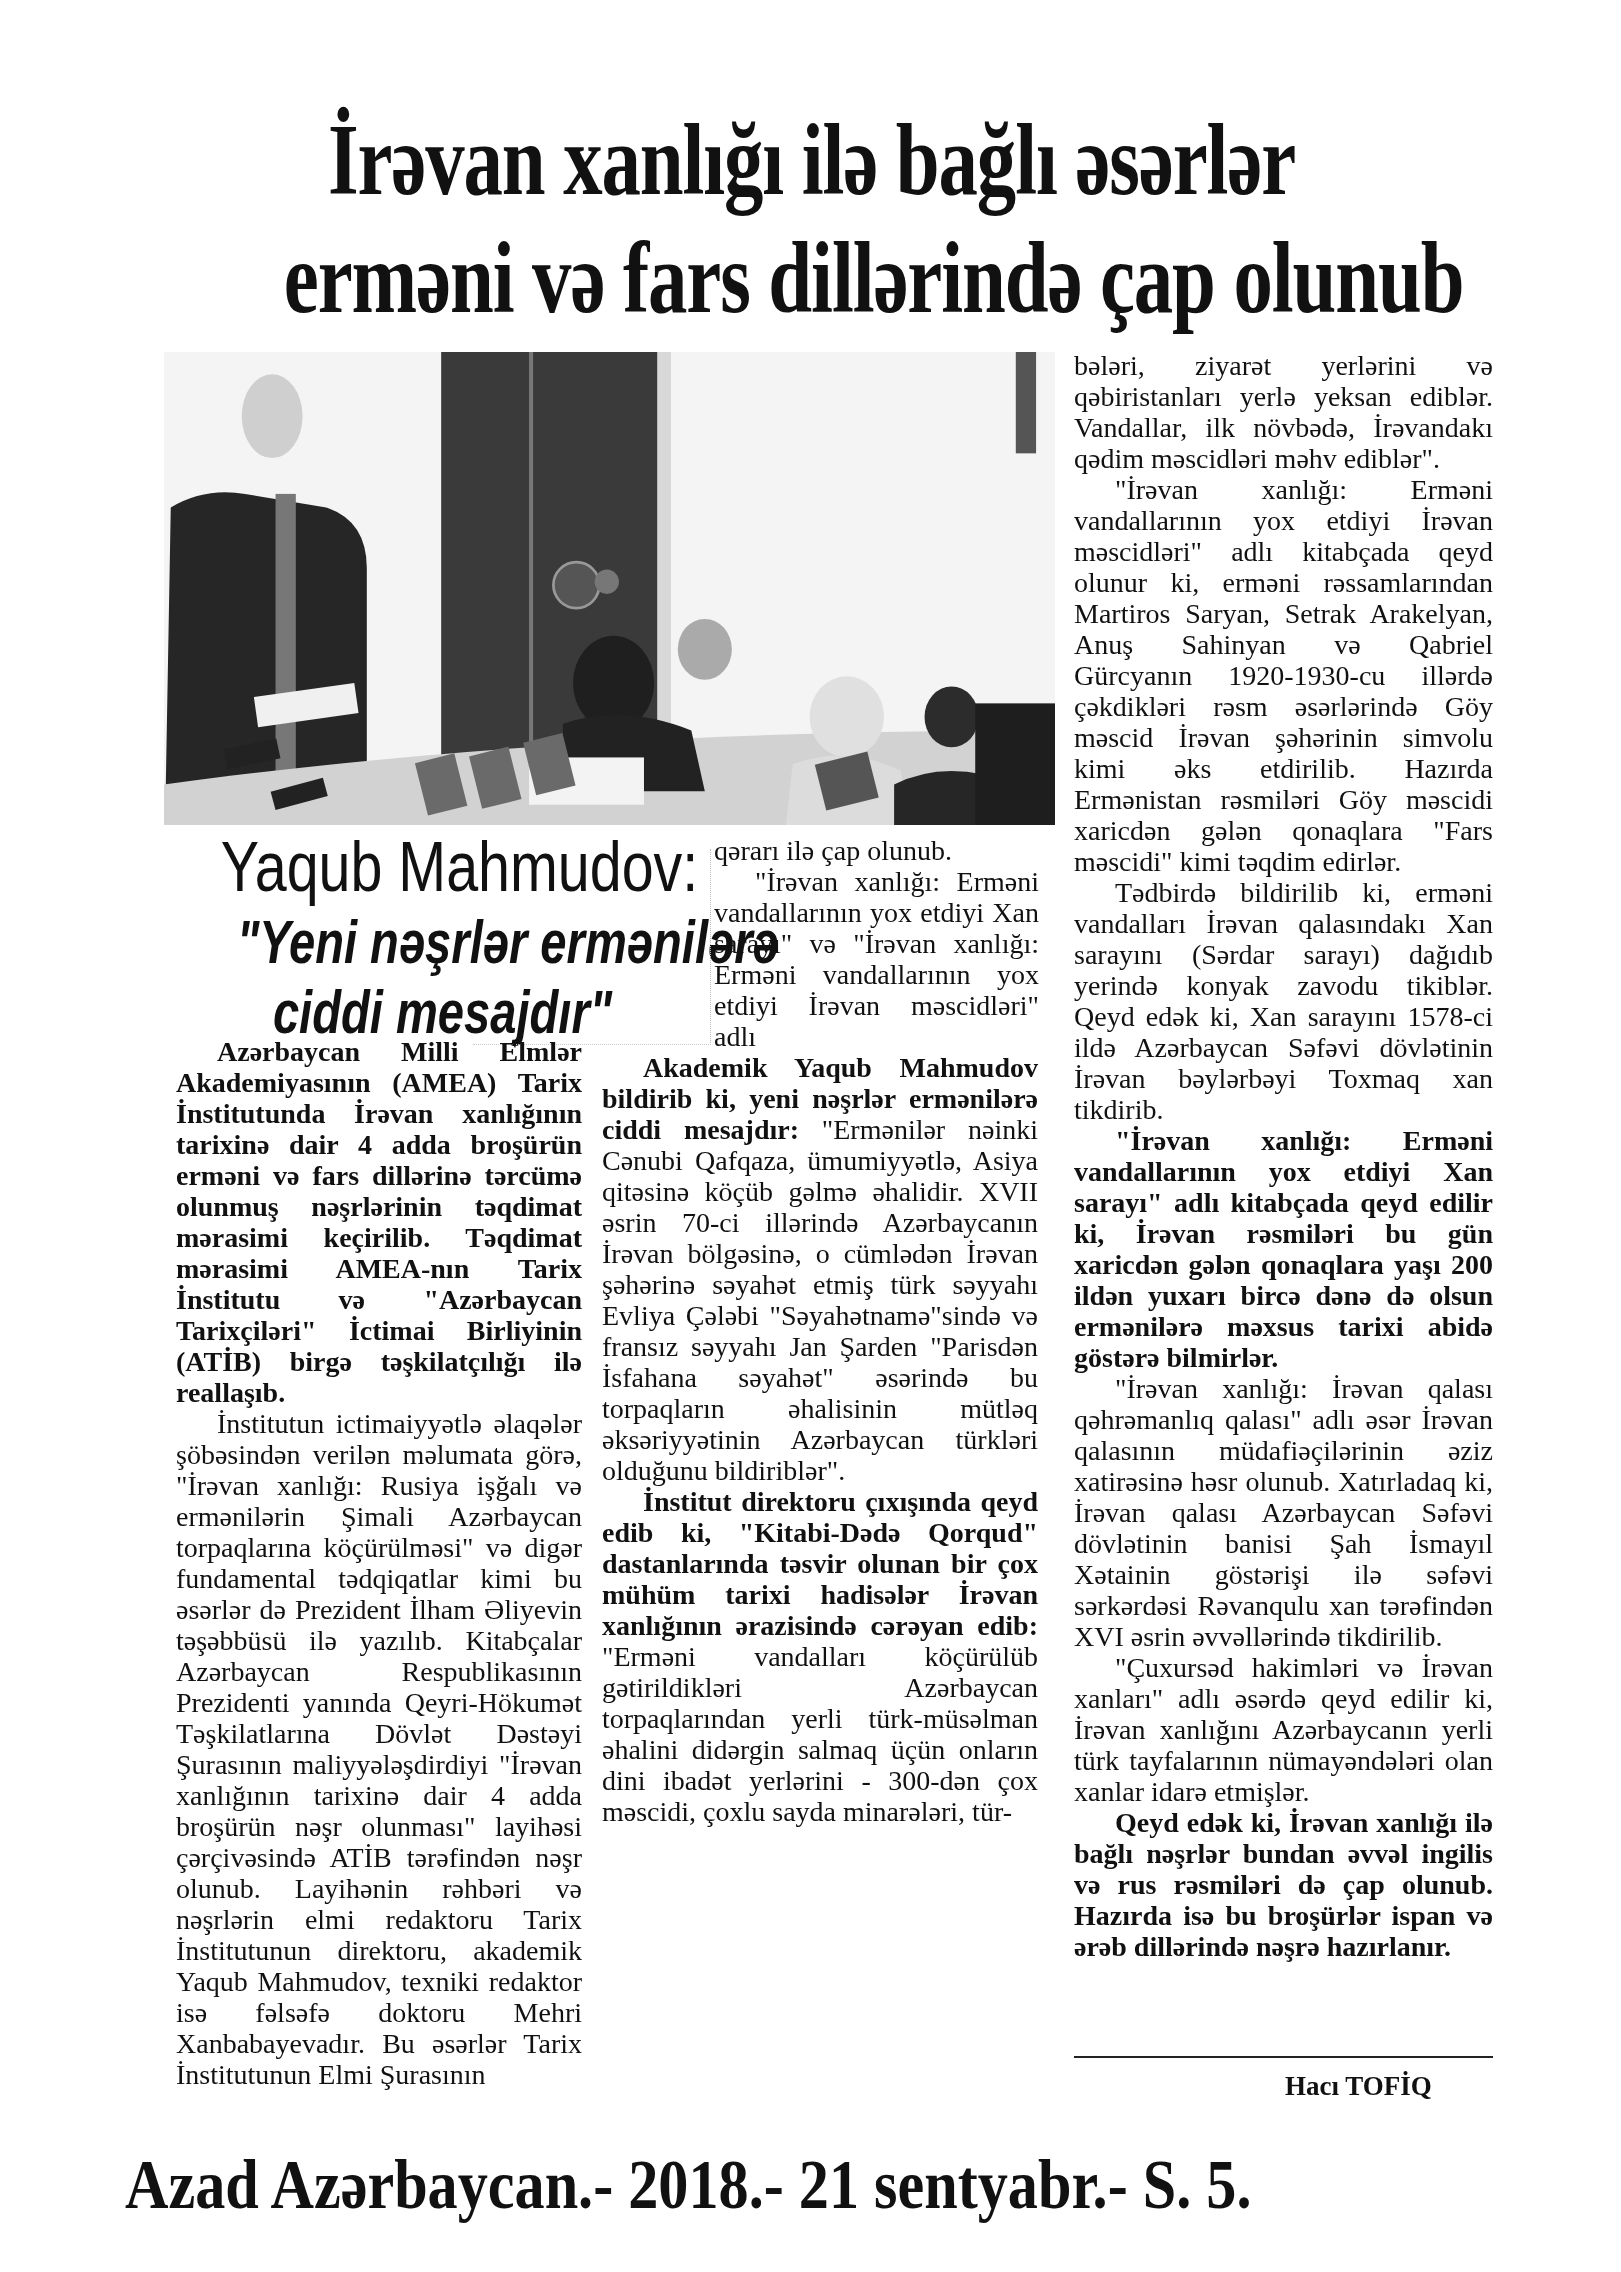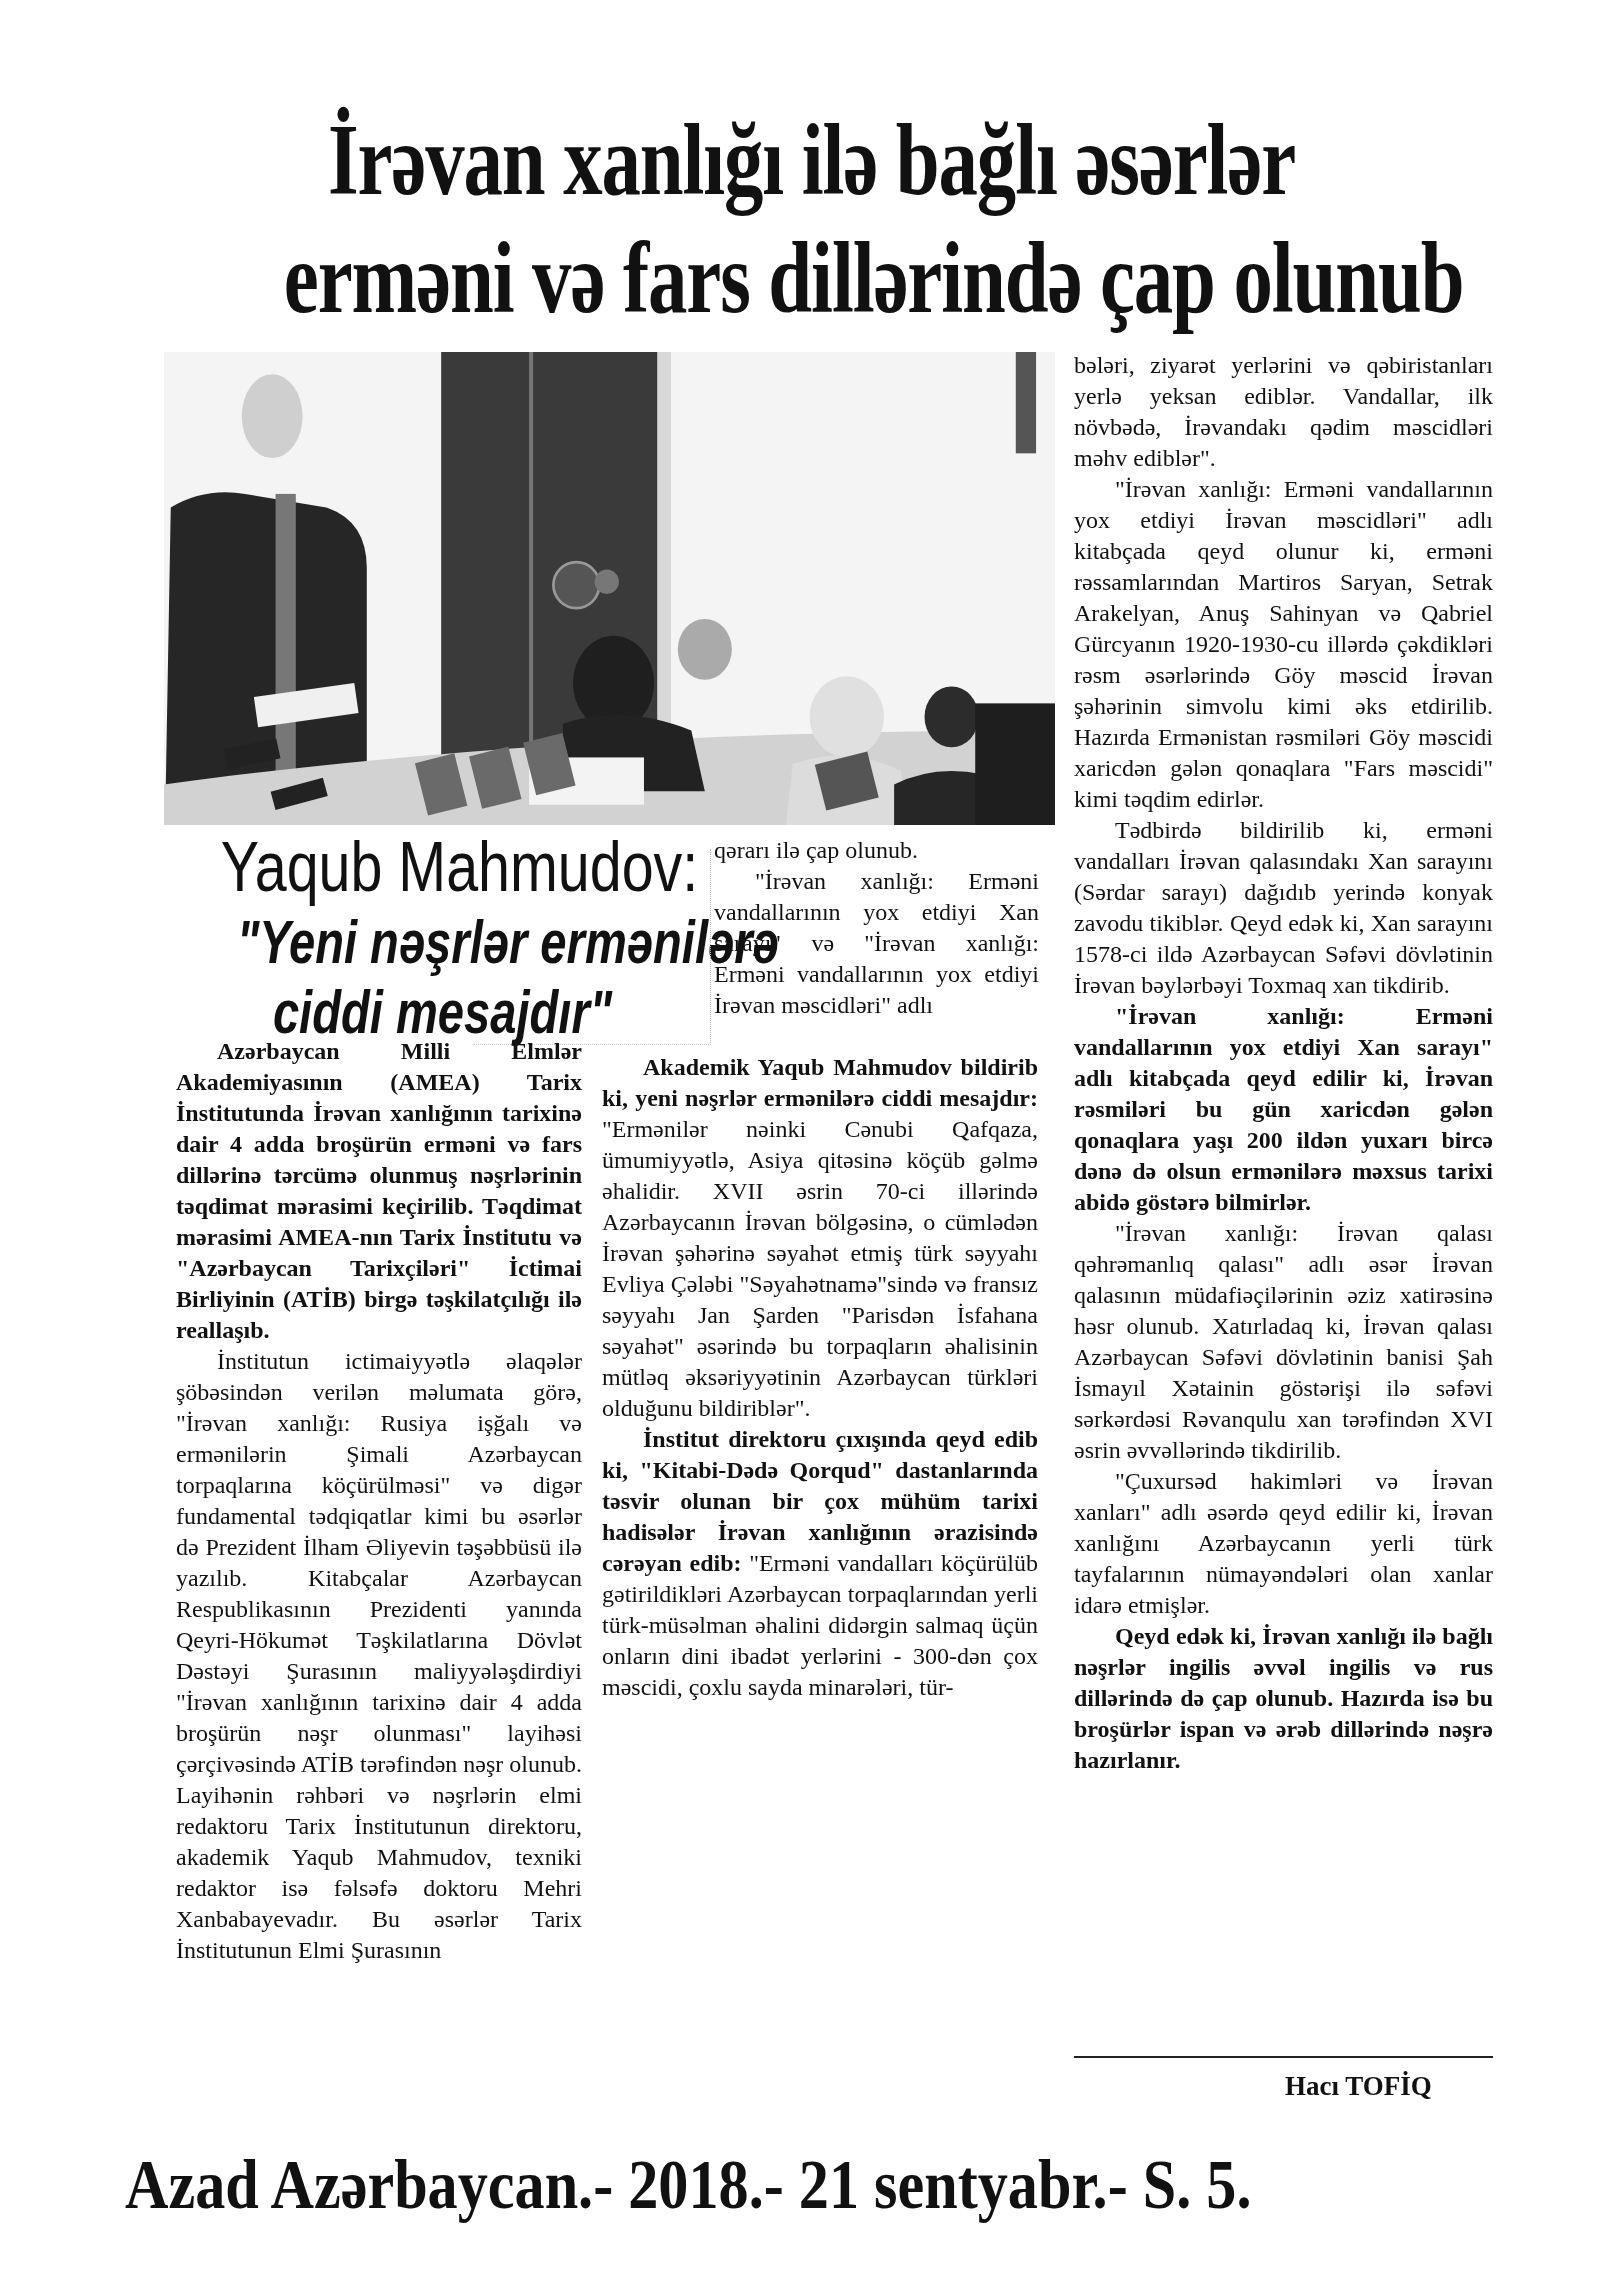--- a/index.html
+++ b/index.html
@@ -22,21 +22,21 @@
   .subhead {
     position: absolute; left: 172px; top: 827px; width: 541px; text-align: center;
     font-family: Liberation Sans, sans-serif;
   }
   .subhead .name { font-size: 70px; line-height: 80px; transform: scaleX(0.82); white-space: nowrap; }
   .subhead .quote { font-style: italic; font-weight: bold; font-size: 62px; line-height: 70px; transform: scaleX(0.76); white-space: nowrap; }
   .subhead-box-line { position: absolute; left: 710px; top: 849px; width: 1.4px; height: 196px; border-left: 1.4px dotted #bbb; }
   .subhead-bottom-line { position: absolute; left: 473px; top: 1044px; width: 238px; border-top: 1.4px dotted #ccc; }
 
   .col {
-    position: absolute; font-family: "Liberation Serif", serif; font-size: 24px; line-height: 31px;
+    position: absolute; font-family: "Liberation Serif", serif; font-size: 28px; line-height: 31px;
     text-align: justify; hyphens: manual;
   }
   .col p { margin: 0; text-indent: 41px; }
   .col p.noindent { text-indent: 0; }
   .col b { font-weight: bold; }
 
   .col-left { left: 176px; top: 1036px; width: 406px; }
   .col-mid-top { left: 714px; top: 835px; width: 325px; }
   .col-mid { left: 602px; top: 1052px; width: 436px; }
   .col-right { left: 1074px; top: 350px; width: 419px; }
@@ -116,20 +116,20 @@
   <p><b>İnstitut direktoru çıxışında qeyd edib ki, "Kitabi-Dədə Qorqud" dastanlarında təsvir olunan bir çox mühüm tarixi hadisələr İrəvan xanlığının ərazisində cərəyan edib:</b><span> "Erməni vandalları köçürülüb gətirildikləri Azərbaycan torpaqlarından yerli türk-müsəlman əhalini didərgin salmaq üçün onların dini ibadət yerlərini - 300-dən çox məscidi, çoxlu sayda minarələri, tür-</span></p>
 </div>
 
 <div class="col col-right">
   <p class="noindent">bələri, ziyarət yerlərini və qəbiristanları yerlə yeksan ediblər. Vandallar, ilk növbədə, İrəvandakı qədim məscidləri məhv ediblər".</p>
   <p>"İrəvan xanlığı: Erməni vandallarının yox etdiyi İrəvan məscidləri" adlı kitabçada qeyd olunur ki, erməni rəssamlarından Martiros Saryan, Setrak Arakelyan, Anuş Sahinyan və Qabriel Gürcyanın 1920-1930-cu illərdə çəkdikləri rəsm əsərlərində Göy məscid İrəvan şəhərinin simvolu kimi əks etdirilib. Hazırda Ermənistan rəsmiləri Göy məscidi xaricdən gələn qonaqlara "Fars məscidi" kimi təqdim edirlər.</p>
   <p>Tədbirdə bildirilib ki, erməni vandalları İrəvan qalasındakı Xan sarayını (Sərdar sarayı) dağıdıb yerində konyak zavodu tikiblər. Qeyd edək ki, Xan sarayını 1578-ci ildə Azərbaycan Səfəvi dövlətinin İrəvan bəylərbəyi Toxmaq xan tikdirib.</p>
   <p><b>"İrəvan xanlığı: Erməni vandallarının yox etdiyi Xan sarayı" adlı kitabçada qeyd edilir ki, İrəvan rəsmiləri bu gün xaricdən gələn qonaqlara yaşı 200 ildən yuxarı bircə dənə də olsun ermənilərə məxsus tarixi abidə göstərə bilmirlər.</b></p>
   <p>"İrəvan xanlığı: İrəvan qalası qəhrəmanlıq qalası" adlı əsər İrəvan qalasının müdafiəçilərinin əziz xatirəsinə həsr olunub. Xatırladaq ki, İrəvan qalası Azərbaycan Səfəvi dövlətinin banisi Şah İsmayıl Xətainin göstərişi ilə səfəvi sərkərdəsi Rəvanqulu xan tərəfindən XVI əsrin əvvəllərində tikdirilib.</p>
   <p>"Çuxursəd hakimləri və İrəvan xanları" adlı əsərdə qeyd edilir ki, İrəvan xanlığını Azərbaycanın yerli türk tayfalarının nümayəndələri olan xanlar idarə etmişlər.</p>
-  <p><b>Qeyd edək ki, İrəvan xanlığı ilə bağlı nəşrlər ingilis əvvəl ingilis və rus dillərində də çap olunub. Hazırda isə bu broşürlər ispan və ərəb dillərində nəşrə hazırlanır.</b></p>
+  <p><b>Qeyd edək ki, İrəvan xanlığı ilə bağlı nəşrlər bundan əvvəl ingilis və rus rəsmiləri də çap olunub. Hazırda isə bu broşürlər ispan və ərəb dillərində nəşrə hazırlanır.</b></p>
 </div>
 
 <div class="rule"></div>
 <div class="byline">Hacı TOFİQ</div>
 
 <div class="source">Azad Azərbaycan.- 2018.- 21 sentyabr.- S. 5.</div>
 
 
 </body></html>

